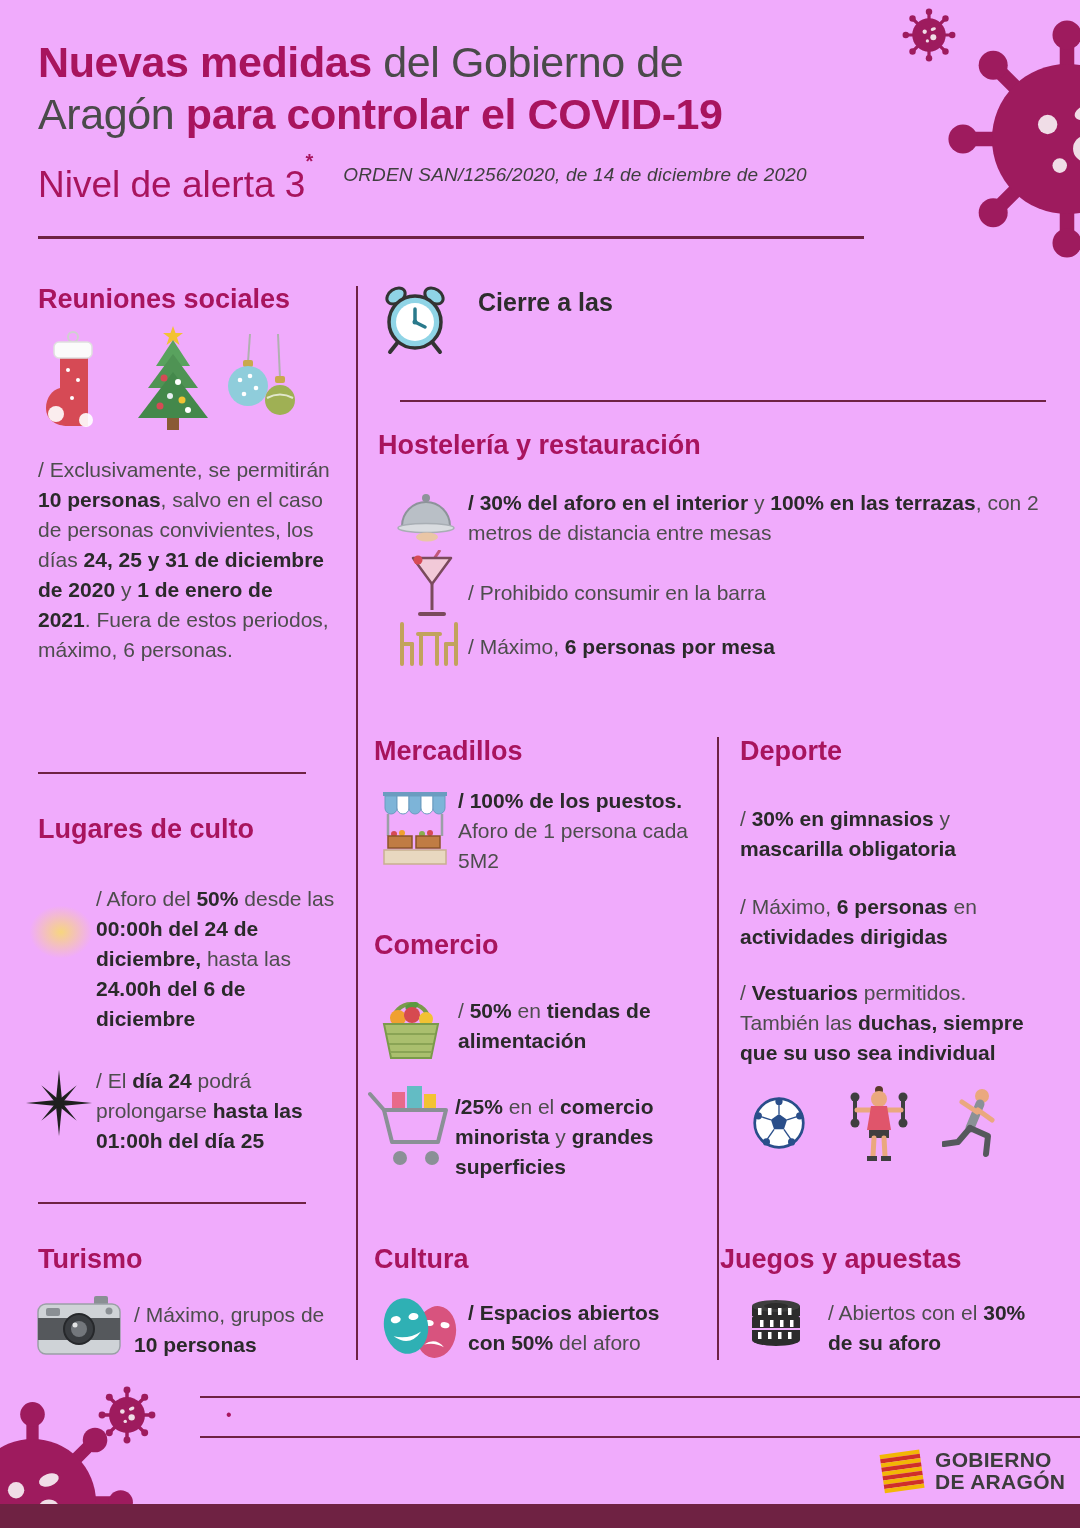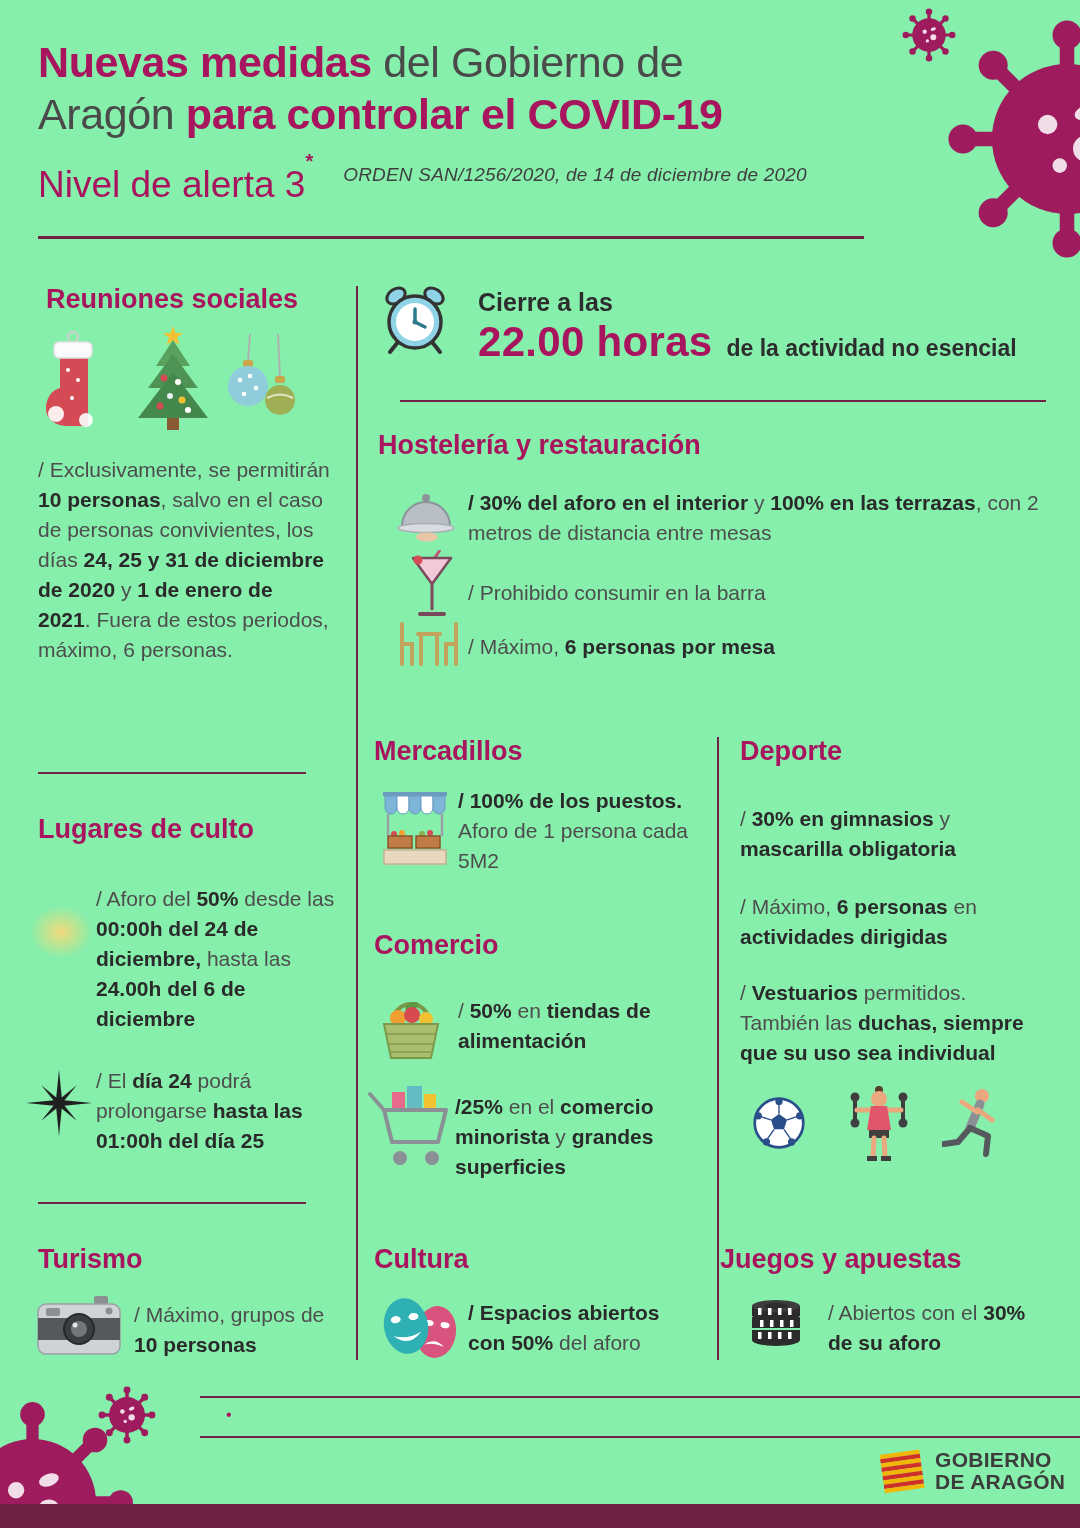--- a/index.html
+++ b/index.html
@@ -6,21 +6,21 @@
     --magenta:#a8145e;
     --maroon:#6f2243;
     --text-dark:#2a2a2a;
     --text-body:#4d4d4d;
     --clock-blue:#8fd4e6;
   }
   *{margin:0;padding:0;box-sizing:border-box;}
   html,body{background:#9a9a9a;}
   .page{
     position:relative;width:1080px;height:1528px;margin:0 auto;
-    background:#86efac;overflow:hidden;
+    background:#f0abfc;overflow:hidden;
     font-family:"Liberation Sans","DejaVu Sans",sans-serif;
     color:var(--text-body);
   }
   .abs{position:absolute;}
   .hr{position:absolute;background:var(--maroon);}
   .vr{position:absolute;background:var(--maroon);width:2px;}
 
   .main-title{left:38px;top:36px;width:840px;font-size:43px;line-height:52px;color:#4a4a4a;font-weight:400;letter-spacing:-0.4px;}
   .main-title .b{color:var(--magenta);font-weight:700;}
 
@@ -98,21 +98,21 @@
   </div>
   <div class="hr" style="left:38px;top:236px;width:826px;height:3px;"></div>
 
   <svg class="abs virus" viewBox="0 0 100 100" style="left:902px;top:8px" width="54" height="54">
       <use href="#virus-shape"></use>
     </svg>
   <svg class="abs virus" viewBox="0 0 100 100" style="left:946px;top:18px" width="242" height="242">
       <use href="#virus-shape"></use>
     </svg>
 
-  <h2 class="abs sec-title" style="left:38px;top:284px;margin-left:8px;">Reuniones sociales</h2>
+  <h2 class="abs sec-title" style="left:38px;top:284px;">Reuniones sociales</h2>
 
   <svg class="abs" style="left:44px;top:330px" width="58" height="98" viewBox="0 0 58 98">
     <circle cx="29" cy="7" r="5" fill="none" stroke="#d0d0d0" stroke-width="2"></circle>
     <rect x="16" y="26" width="28" height="36" fill="#d64a55"></rect>
     <path d="M16,58 C8,60 2,68 2,78 C2,90 12,96 24,96 L44,96 L44,58 Z" fill="#d64a55"></path>
     <circle cx="12" cy="84" r="8" fill="#ffffff" opacity="0.9"></circle>
     <circle cx="42" cy="90" r="7" fill="#ffffff" opacity="0.9"></circle>
     <circle cx="24" cy="40" r="2" fill="#ffffff"></circle>
       <circle cx="34" cy="50" r="2" fill="#ffffff"></circle>
       <circle cx="28" cy="68" r="2" fill="#ffffff"></circle>
@@ -190,24 +190,20 @@
     <ellipse cx="54" cy="12" rx="10" ry="7" transform="rotate(35 54 12)" fill="#8fd4e6" stroke="#333333" stroke-width="3"></ellipse>
     <line x1="18" y1="58" x2="10" y2="68" stroke="#333333" stroke-width="4" stroke-linecap="round"></line>
     <line x1="52" y1="58" x2="60" y2="68" stroke="#333333" stroke-width="4" stroke-linecap="round"></line>
     <circle cx="35" cy="38" r="26" fill="#8fd4e6" stroke="#333333" stroke-width="3.5"></circle>
     <circle cx="35" cy="38" r="19" fill="#ffffff"></circle>
     <line x1="35" y1="38" x2="35" y2="25" stroke="#2a7a8c" stroke-width="3.5" stroke-linecap="round"></line>
     <line x1="35" y1="38" x2="45" y2="43" stroke="#2a7a8c" stroke-width="3.5" stroke-linecap="round"></line>
     <circle cx="35" cy="38" r="2.5" fill="#2a7a8c"></circle>
   </svg>
   <div class="abs closure-intro" style="left:478px;top:288px;">Cierre a las</div>
-  <div class="abs closure-row" style="left:478px;top:318px;">
-    <span class="closure-time">22.00 horas</span>
-    <span class="closure-scope">de la actividad no esencial</span>
-  </div>
   <div class="hr" style="left:400px;top:400px;width:646px;height:2px;"></div>
 
   <h2 class="abs sec-title" style="left:378px;top:430px;">Hostelería y restauración</h2>
 
   <svg class="abs" style="left:396px;top:490px" width="60" height="52" viewBox="0 0 60 52">
     <circle cx="30" cy="8" r="4" fill="#8d939a"></circle>
     <path d="M6,36 A24,24 0 0 1 54,36 Z" fill="#b9bfc6" stroke="#8d939a" stroke-width="2"></path>
     <ellipse cx="30" cy="38" rx="28" ry="4.5" fill="#d9dce0" stroke="#a8aeb4" stroke-width="1.5"></ellipse>
     <ellipse cx="31" cy="47" rx="11" ry="4.5" fill="#e9c6a6"></ellipse>
   </svg>

